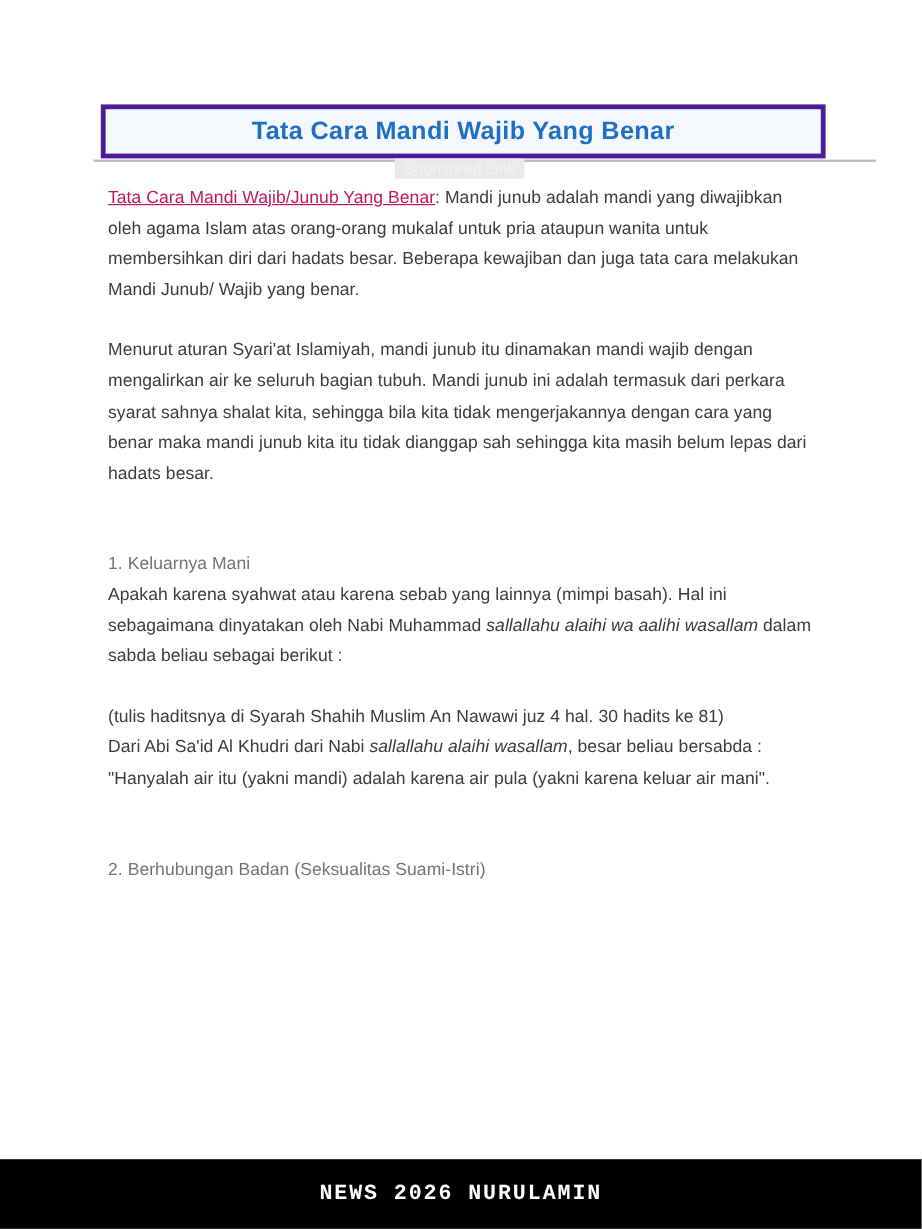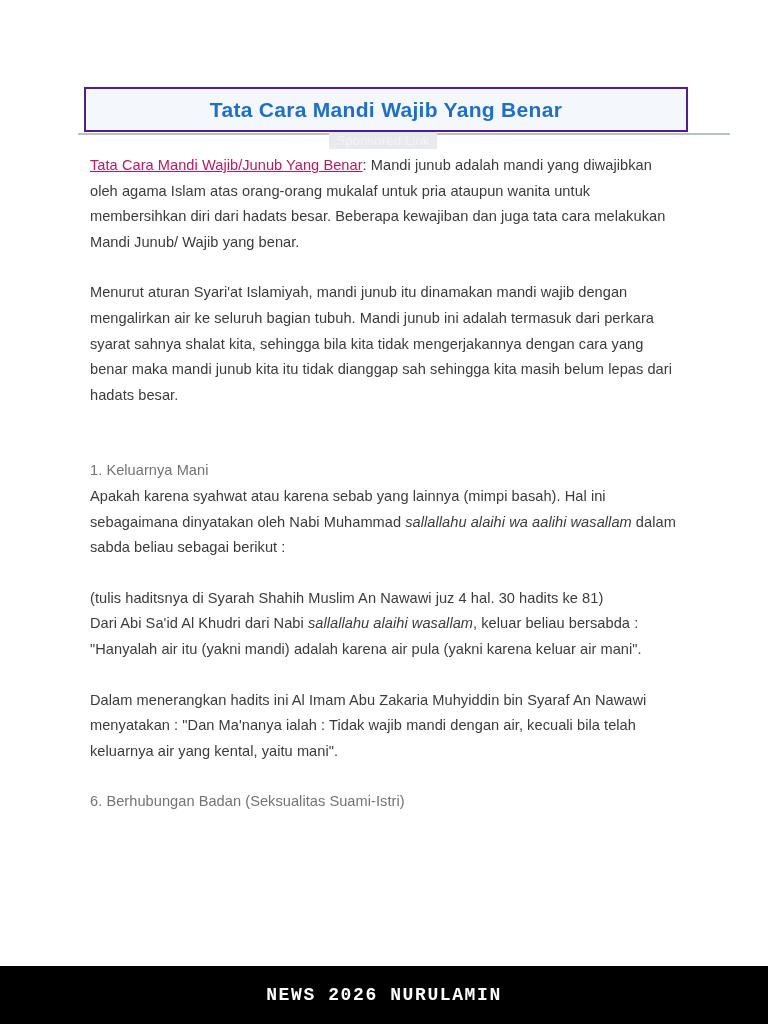--- a/index.html
+++ b/index.html
@@ -27,21 +27,21 @@
 
   
   .title-box {
     position: absolute;
     left: 84px;
     top: 87px;
     width: 604px;
     height: 45px;
     box-sizing: border-box;
     background: #f4f7fb;
-    border: 2px solid #4c1d95;
+    border: 4px solid #4c1d95;
     display: flex;
     align-items: center;
     justify-content: center;
   }
   .title-text {
     color: #1f6fc4;
     font-size: 21px;
     font-weight: bold;
     letter-spacing: 0.3px;
     font-family: "Liberation Sans", sans-serif;
@@ -153,32 +153,31 @@
     <div class="gap-md"></div>
 
     <p class="sec-head">1. Keluarnya Mani</p>
 
     <p><span>Apakah karena syahwat atau karena sebab yang lainnya (mimpi basah). Hal ini sebagaimana dinyatakan oleh Nabi Muhammad </span><em class="it">sallallahu alaihi wa aalihi wasallam</em><span> dalam sabda beliau sebagai berikut :</span></p>
 
     <div class="gap-md"></div>
 
     <p>(tulis haditsnya di Syarah Shahih Muslim An Nawawi juz 4 hal. 30 hadits ke 81)</p>
 
-    <p><span>Dari Abi Sa'id Al Khudri dari Nabi </span><em class="it">sallallahu alaihi wasallam</em><span>, keluar beliau bersabda :</span></p>
+    <p><span>Dari Abi Sa'id Al Khudri dari Nabi </span><em class="it">sallallahu alaihi wasallam</em><span>, besar beliau bersabda :</span></p>
 
     <p>"Hanyalah air itu (yakni mandi) adalah karena air pula (yakni karena keluar air mani".</p>
 
 
     <div class="gap-md"></div>
 
-    <p>Dalam menerangkan hadits ini Al Imam Abu Zakaria Muhyiddin bin Syaraf An Nawawi menyatakan : "Dan Ma'nanya ialah : Tidak wajib mandi dengan air, kecuali bila telah keluarnya air yang kental, yaitu mani".</p>
 
     <div class="gap-md"></div>
 
-    <p class="sec-head">6. Berhubungan Badan (Seksualitas Suami-Istri)</p>
+    <p class="sec-head">2. Berhubungan Badan (Seksualitas Suami-Istri)</p>
 
 
   </div>
 
   <div class="footer-bar"></div>
   <div class="footer-text">NEWS 2026 NURULAMIN</div>
 
 </div>
 
 </body></html>

